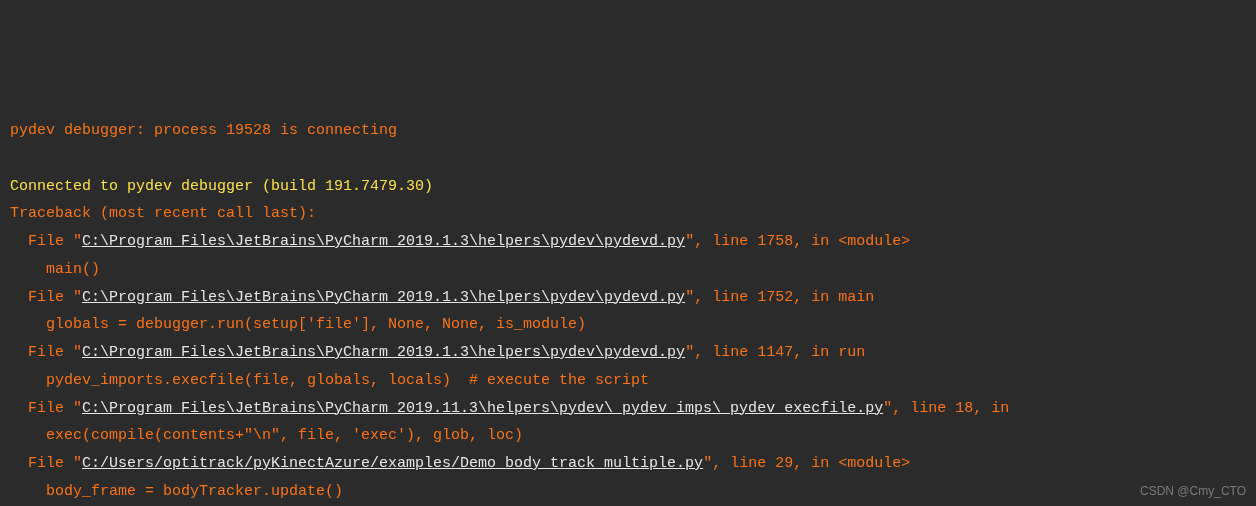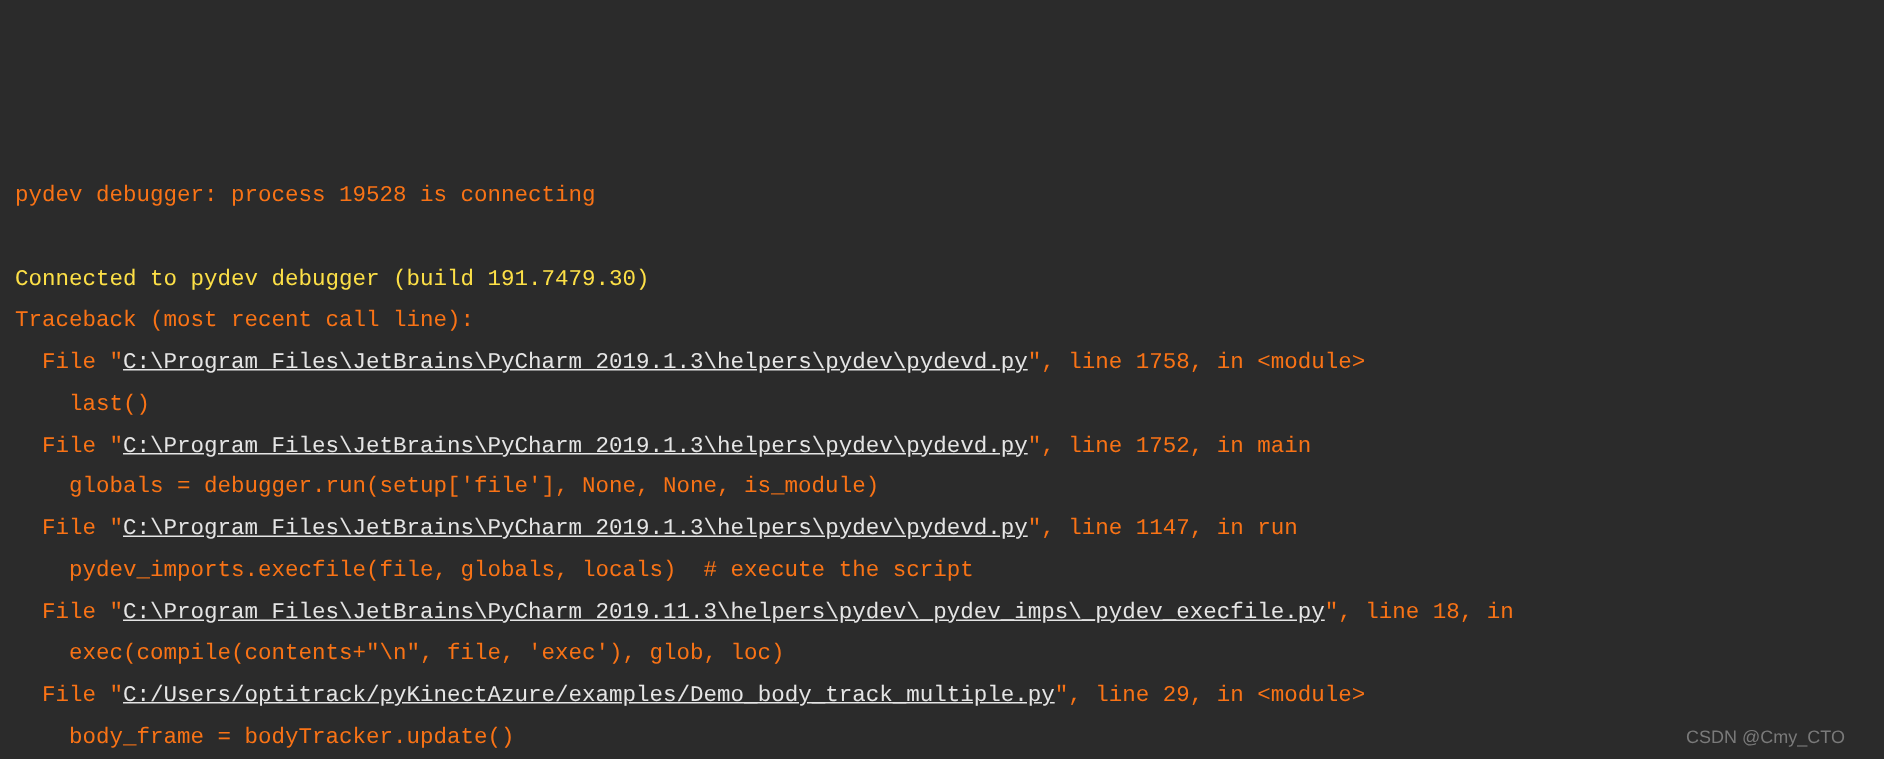--- a/index.html
+++ b/index.html
@@ -16,38 +16,38 @@
     color: #bbb;
     position: relative;
   }
   .red { color: #f97316; }
   .gray { color: #fde047; }
   .link { color: #e5e5e5; text-decoration: underline; }
   .indent1 { padding-left: 2ch; display: inline-block; }
   .indent2 { padding-left: 4ch; display: inline-block; }
   .watermark {
     position: absolute;
-    right: 26px;
+    right: 10px;
     bottom: 4px;
     font-family: sans-serif;
     font-size: 12px;
     color: #7a7a7a;
   }
 </style>
 </head>
 <body>
 
 
 
 <div><span class="red">pydev debugger: process 19528 is connecting</span>
 <span> </span>
 <span class="gray">Connected to pydev debugger (build 191.7479.30)</span>
-<span class="red">Traceback (most recent call line):</span>
+<span class="red">Traceback (most recent call last):</span>
 <span class="indent1"><span class="red">File "</span><span class="link">C:\Program Files\JetBrains\PyCharm 2019.1.3\helpers\pydev\pydevd.py</span><span class="red">", line 1758, in &lt;module&gt;</span></span>
-<span class="indent2 red">last()</span>
+<span class="indent2 red">main()</span>
 <span class="indent1"><span class="red">File "</span><span class="link">C:\Program Files\JetBrains\PyCharm 2019.1.3\helpers\pydev\pydevd.py</span><span class="red">", line 1752, in main</span></span>
 <span class="indent2 red">globals = debugger.run(setup['file'], None, None, is_module)</span>
 <span class="indent1"><span class="red">File "</span><span class="link">C:\Program Files\JetBrains\PyCharm 2019.1.3\helpers\pydev\pydevd.py</span><span class="red">", line 1147, in run</span></span>
 <span class="indent2 red">pydev_imports.execfile(file, globals, locals)  # execute the script</span>
 <span class="indent1"><span class="red">File "</span><span class="link">C:\Program Files\JetBrains\PyCharm 2019.11.3\helpers\pydev\_pydev_imps\_pydev_execfile.py</span><span class="red">", line 18, in </span></span>
 <span class="indent2 red">exec(compile(contents+"\n", file, 'exec'), glob, loc)</span>
 <span class="indent1"><span class="red">File "</span><span class="link">C:/Users/optitrack/pyKinectAzure/examples/Demo_body_track_multiple.py</span><span class="red">", line 29, in &lt;module&gt;</span></span>
 <span class="indent2 red">body_frame = bodyTracker.update()</span>
 <span class="indent1"></span>
 

